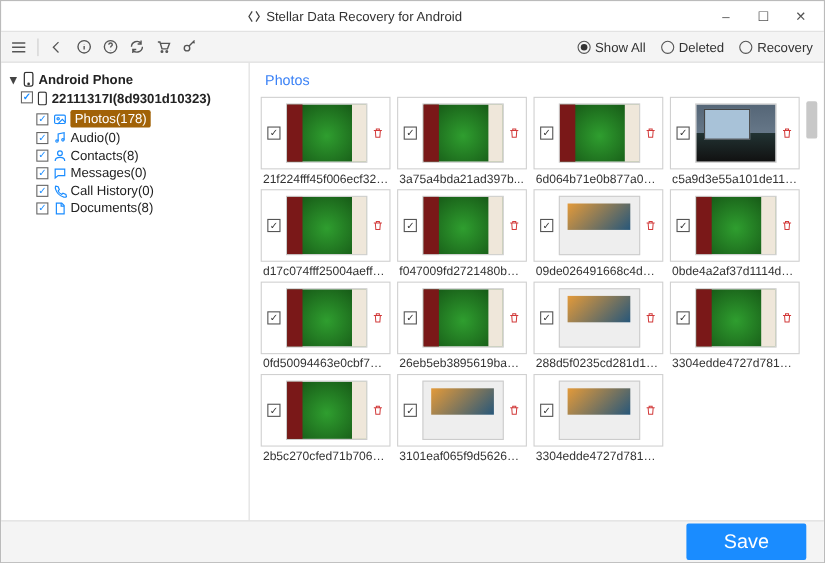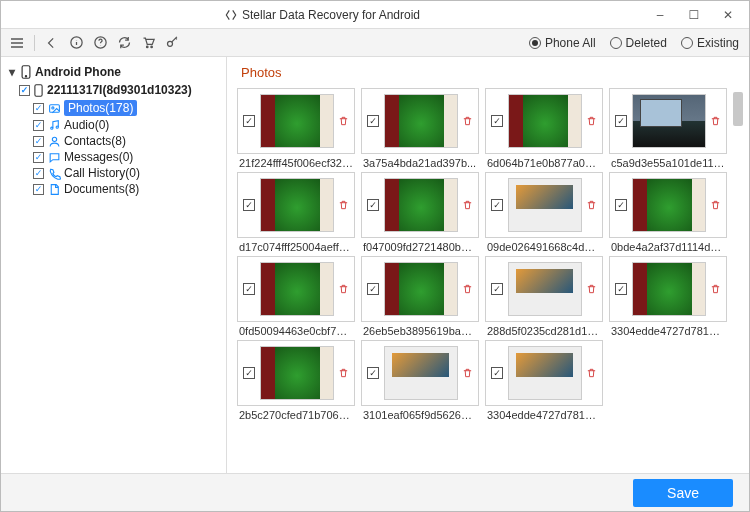--- a/index.html
+++ b/index.html
@@ -11,50 +11,50 @@
   .toolbar-left { display:flex; align-items:center; gap:4px; }
   .toolbar .ticon { width: 20px; height:20px; display:flex; align-items:center; justify-content:center; color:#5a5a5a; }
   .toolbar .sep { width:1px; height:16px; background:#ccc; margin:0 3px; }
   .toolbar-right { margin-left:auto; display:flex; align-items:center; gap:14px; }
   .radio { display:flex; align-items:center; gap:4px; font-size:12px; color:#333; }
   .radio .dot { width:12px; height:12px; border:1px solid #555; border-radius:50%; display:flex; align-items:center; justify-content:center; }
   .radio.on .dot::after { content:""; width:6px; height:6px; background:#333; border-radius:50%; display:block; }
   .body { display:flex; height: calc(100% - 28px - 28px - 38px); }
   .sidebar { width: 226px; border-right:1px solid #ddd; padding:6px 4px 4px 4px; overflow:hidden;}
   .tree-root { display:flex; align-items:center; gap:4px; font-weight:bold; padding:2px 2px;}
-  .tree-sub { display:flex; align-items:center; gap:4px; padding:2px 2px 2px 14px; font-weight:bold;}
+  .tree-sub { display:flex; gap:4px; padding:2px 2px 2px 14px; font-weight:bold;}
   .tree-cat { display:flex; align-items:center; gap:3px; padding:1px 2px 1px 28px; position:relative;}
-  .tree-cat.sel .catlabel { background:#3b82f6; color:#fff; padding:1px 4px; border-radius:2px;}
+  .tree-cat.sel .catlabel { background:#a16207; color:#fff; padding:1px 4px; border-radius:2px;}
   .chk { width:11px; height:11px; border:1px solid #666; display:flex; align-items:center; justify-content:center; background:#fff; flex-shrink:0;}
   .chk.on::after { content:"✓"; font-size:9px; color:#1a8cff; line-height:9px; }
   .catlabel { white-space:nowrap; overflow:hidden; text-overflow:ellipsis; }
   .caticon { width:14px; height:14px; display:flex; align-items:center; justify-content:center; color:#1a8cff; flex-shrink:0;}
   .toggle { width:10px; text-align:center; color:#444; flex-shrink:0; cursor:default;}
   .main { flex:1; display:flex; flex-direction:column; position:relative; }
-  .main-head { padding:8px 12px 6px 14px; font-size:13px; color:#c2410c; }
+  .main-head { padding:8px 12px 6px 14px; font-size:13px; color:#3b82f6; }
   .grid-wrap { flex:1; overflow:hidden; position:relative; padding: 2px 20px 0 10px;}
   .grid { display:grid; grid-template-columns: repeat(4, 118px); gap: 2px 6px; align-content:start; }
   .cell { width:118px; display:flex; flex-direction:column; align-items:center; }
   .thumbbox { width:118px; height:66px; border:1px solid #d0d0d0; display:flex; align-items:center; justify-content:space-between; padding:0 5px; position:relative; background:#fff;}
   .thumb { width:74px; height:54px; background:linear-gradient(180deg,#7a5a40 0%, #8a6a50 25%, #1f6b1f 25%, #2a8a2a 65%, #1d5b1a 100%); position:relative; border:1px solid #ccc;}
   .thumb.kind-plant { background: radial-gradient(circle at 50% 55%, #2f9e2f 0%, #1d6b1d 60%, #0f4a10 100%); }
   .thumb.kind-plant::before { content:""; position:absolute; left:0; top:0; width:20%; height:100%; background:#7a1818;}
   .thumb.kind-plant::after { content:""; position:absolute; right:0; top:0; width:18%; height:100%; background:#efe7da;}
   .thumb.kind-monitor { background:linear-gradient(180deg,#567 0%, #678 50%, #233 50%, #111 100%); }
   .thumb.kind-monitor::after { content:""; position:absolute; left:10%; top:8%; width:56%; height:50%; background:#a8c2d8; border:1px solid #444;}
   .thumb.kind-cal { background:#eee; }
   .thumb.kind-cal::after { content:""; position:absolute; left:10%; top:12%; width:80%; height:46%; background:linear-gradient(135deg,#e39a3a,#27577a);}
   .tchk { width:12px; height:12px; border:1px solid #555; display:flex; align-items:center; justify-content:center; background:#fff; }
   .tchk.on::after { content:"✓"; font-size:9px; color:#333; line-height:9px; }
   .trash { color:#d23a3a; font-size:12px; }
   .fname { width:118px; padding:3px 2px 1px 2px; font-size:11px; color:#333; white-space:nowrap; overflow:hidden; text-overflow:ellipsis; text-align:left;}
   .scrollbar { position:absolute; right:6px; top:6px; bottom:6px; width:10px; }
   .scrollbar .sbthumb { position:absolute; top:0; left:0; width:100%; height:34px; background:#c8c8c8; border-radius:2px;}
   .footer { height:38px; background:#f4f4f4; border-top:1px solid #ddd; display:flex; align-items:center; justify-content:flex-end; padding:0 16px;}
-  .save-btn { background:#1a8cff; color:#fff; border:none; font-size:14px; padding:6px 34px; border-radius:2px;}
+  .save-btn { background:#1a8cff; color:#fff; border:none; font-size:18px; padding:6px 34px; border-radius:2px;}
   svg { display:block; }
 </style>
 </head>
 <body>
 
 <div class="titlebar">
   <div class="center">
     <span>
       <svg width="14" height="14" viewBox="0 0 24 24" fill="none" stroke="#444" stroke-width="2">
           <path d="M9 4l-5 8 5 8M15 4l5 8-5 8"></path>
@@ -115,29 +115,29 @@
     <div class="ticon">
         <svg width="15" height="15" viewBox="0 0 24 24" fill="none" stroke="#555" stroke-width="2">
           <circle cx="8" cy="14" r="4"></circle>
           <path d="M11 11l8-8M17 5l2 2"></path>
         </svg>
       </div>
   </div>
   <div class="toolbar-right">
     <div class="radio on">
         <span class="dot"></span>
-        <span>Phone All</span>
+        <span>Show All</span>
       </div>
     <div class="radio">
         <span class="dot"></span>
         <span>Deleted</span>
       </div>
     <div class="radio">
         <span class="dot"></span>
-        <span>Existing</span>
+        <span>Recovery</span>
       </div>
   </div>
 </div>
 
 <div class="body">
   <div class="sidebar">
     <div class="tree-root">
       <span class="toggle">▾</span>
       <span>
           <svg width="10" height="14" viewBox="0 0 12 18" fill="none" stroke="#333" stroke-width="1.5">

